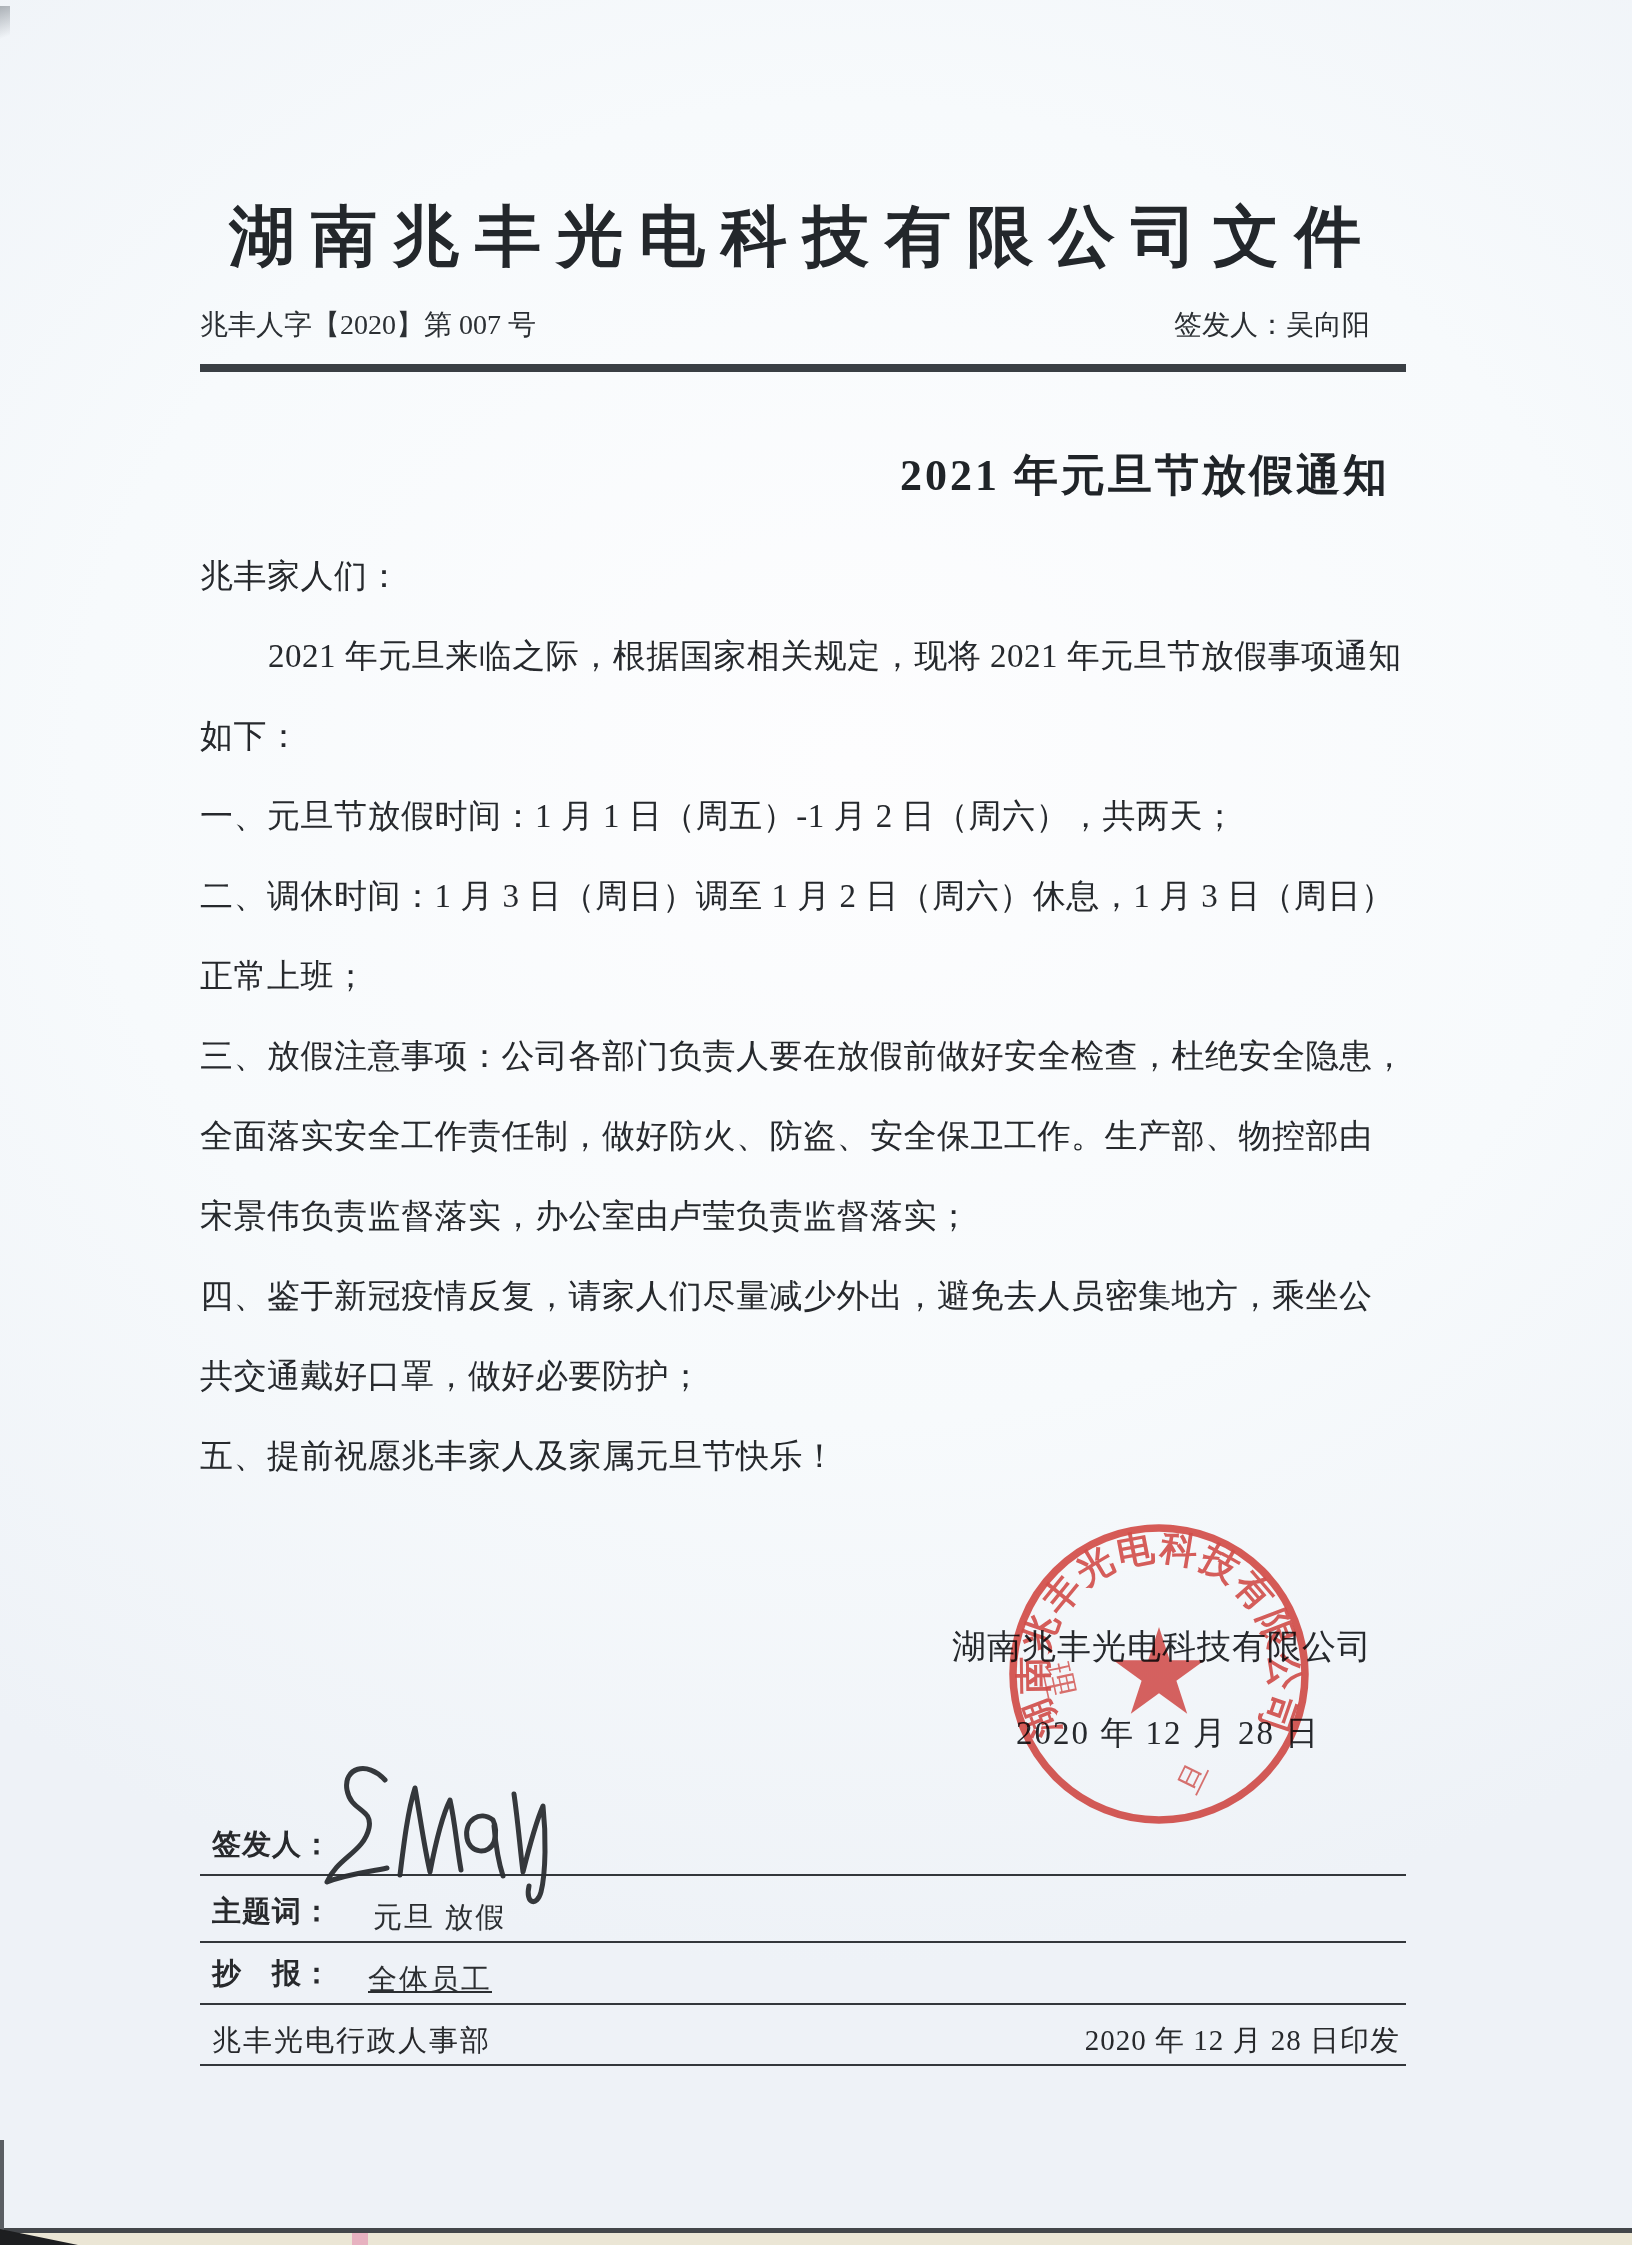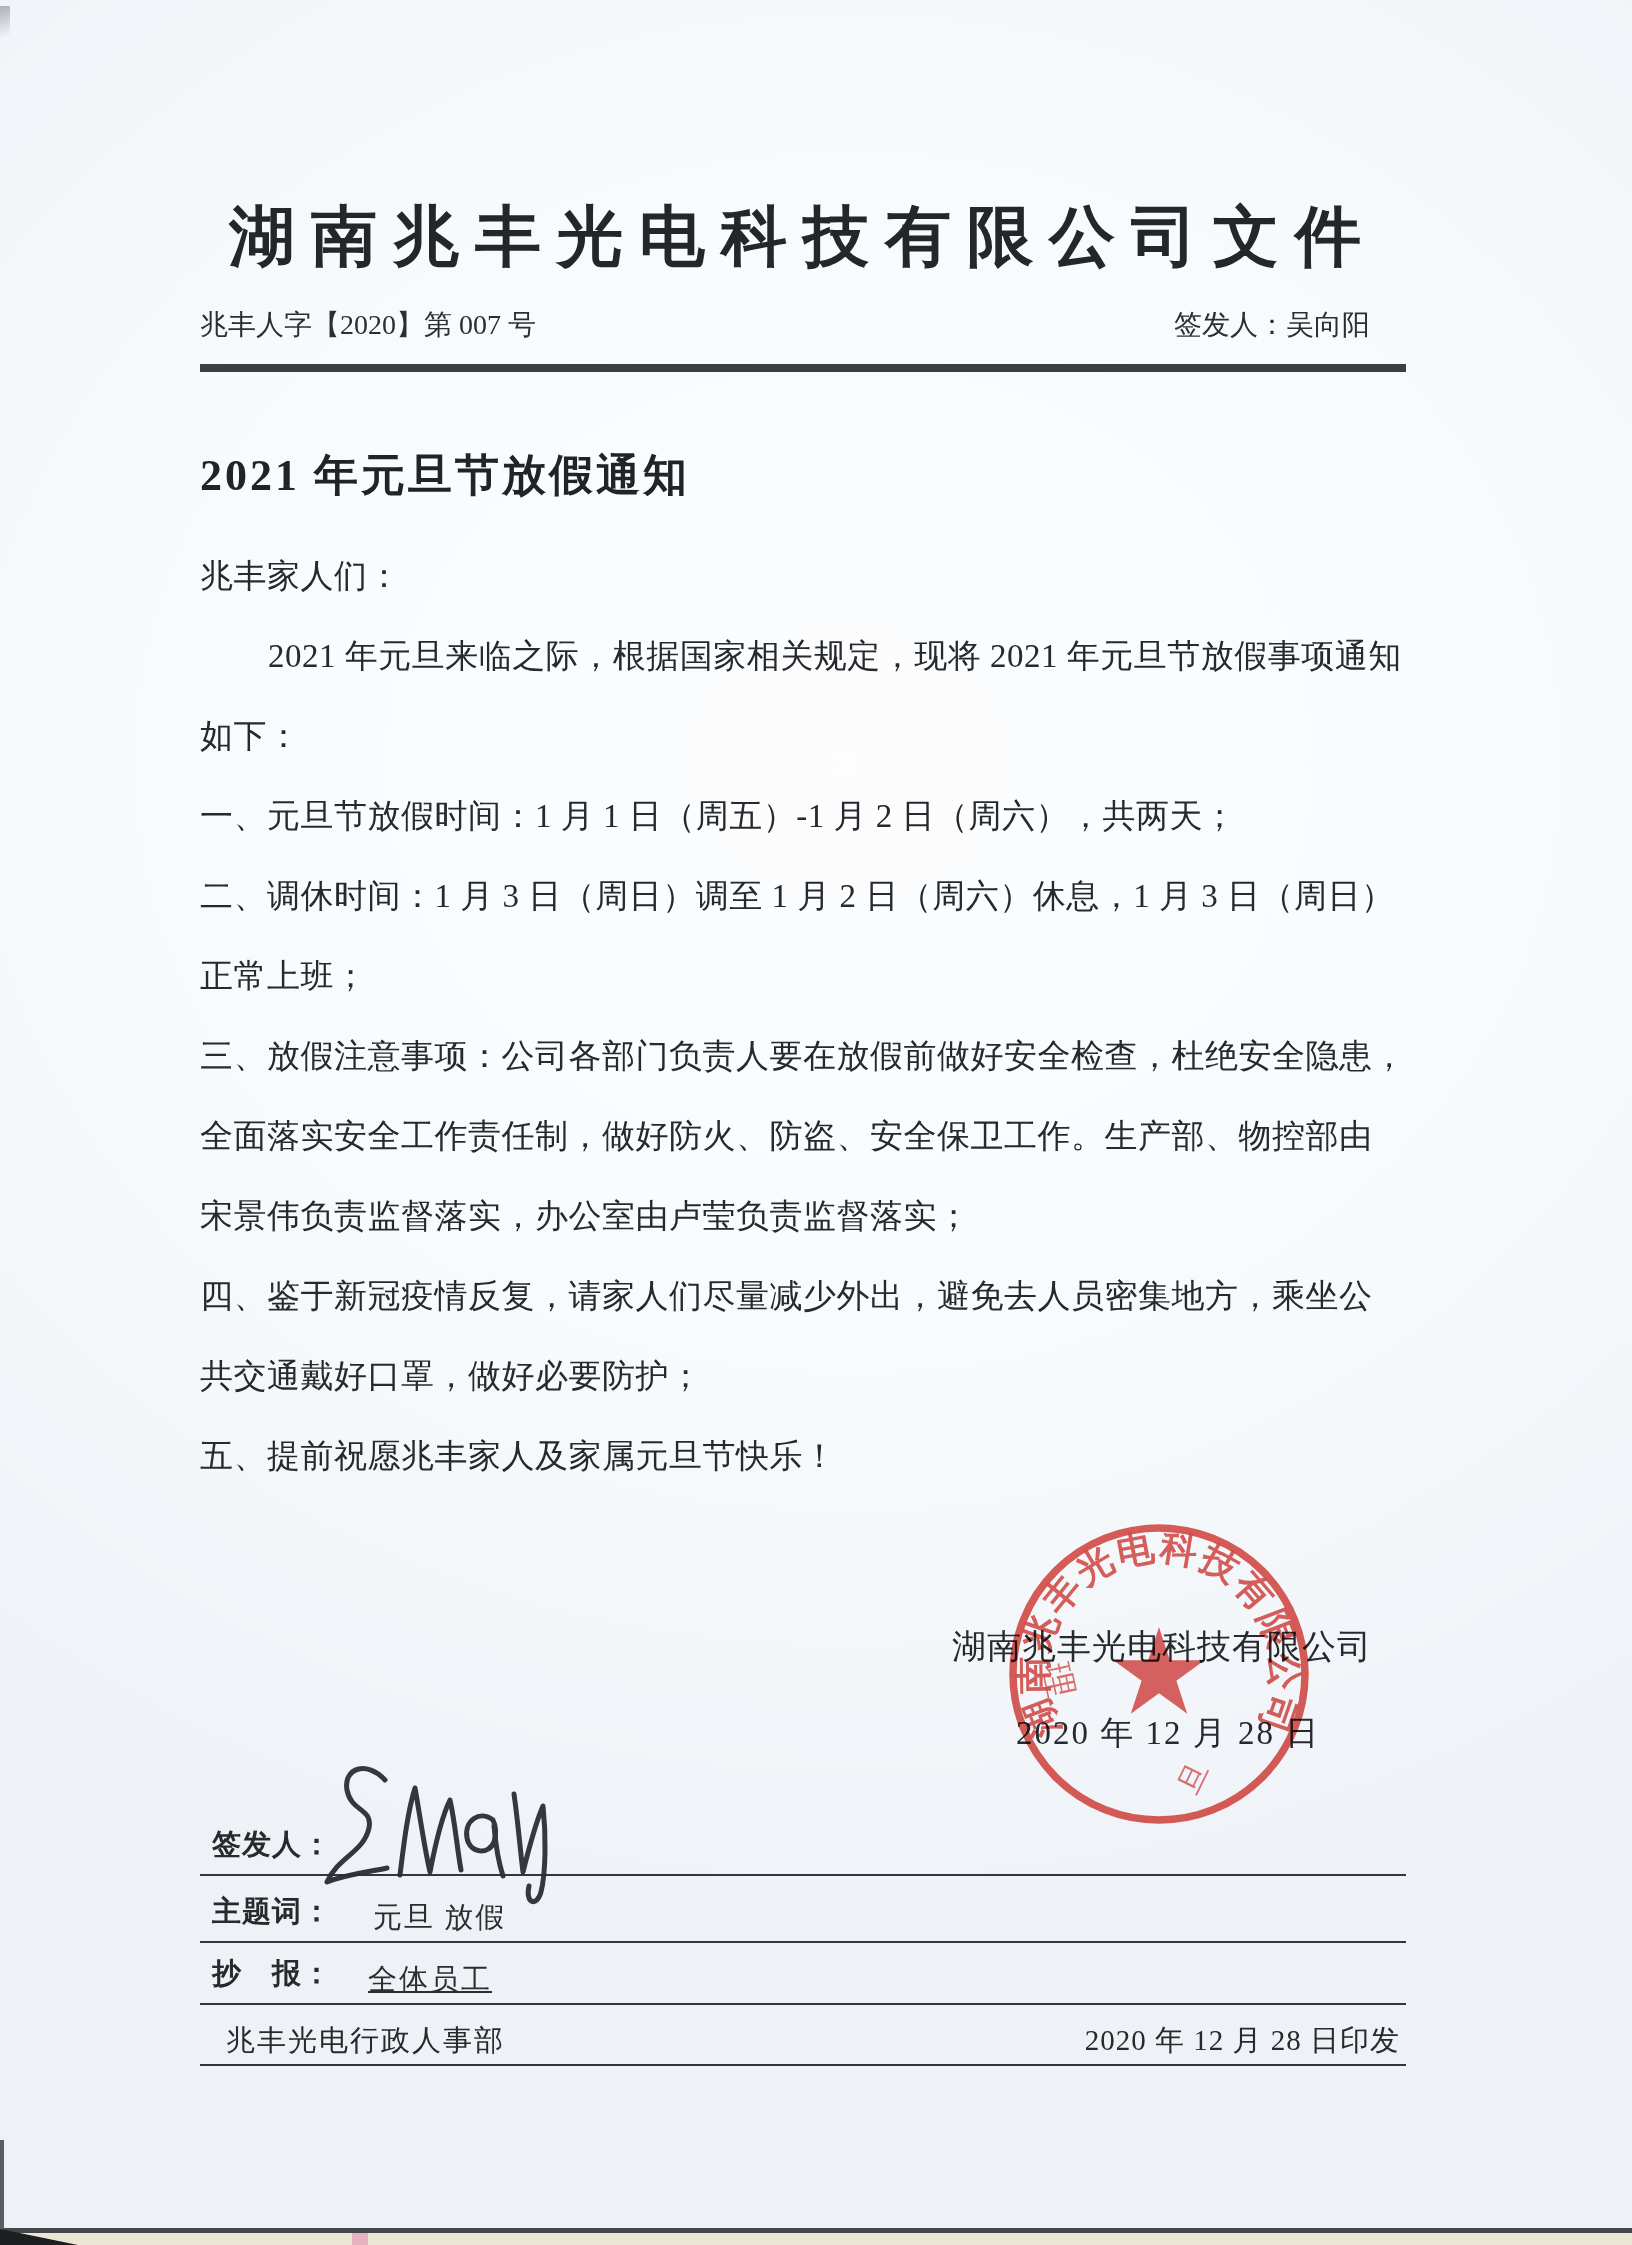--- a/index.html
+++ b/index.html
@@ -18,41 +18,41 @@
     font-size:66px;font-weight:700;letter-spacing:16px;color:#23272b;
   }
   .doc-meta{
     top:306px;left:200px;width:1206px;display:flex;justify-content:space-between;
     font-size:28px;color:#2b2f33;gap:29px;
   }
   .doc-meta .right{padding-right:36px;}
   .red-rule{top:364px;left:200px;width:1206px;height:8px;background:#3a3f44;}
 
   .doc-title{
-    top:446px;left:200px;width:1206px;text-align:left;
+    top:446px;left:184px;width:1206px;text-align:right;
     font-size:44px;font-weight:700;letter-spacing:3px;color:#202428;
   }
 
   .body-block{top:536px;left:200px;width:1225px;font-size:33px;line-height:80px;letter-spacing:.5px;}
   .body-line{white-space:nowrap;font-family:Liberation Serif, serif;}
   .body-line.indent{text-indent:68px;}
 
   .signoff-company{top:1624px;left:952px;font-size:34px;letter-spacing:1px;z-index:3;}
   .signoff-date{top:1711px;left:1016px;font-size:33px;letter-spacing:2px;z-index:3;}
 
   .stamp{top:1514px;left:1000px;width:318px;height:318px;z-index:4;
          mix-blend-mode:multiply;opacity:.93;}
   .signature-svg{top:1758px;left:303px;width:258px;height:152px;z-index:6;}
 
   .f-row{left:200px;width:1206px;height:44px;border-bottom:2px solid #33373b;z-index:2;}
   .f-row .lab{position:absolute;left:12px;bottom:9px;font-size:29px;font-weight:700;letter-spacing:1px;color:#27292c;}
   .f-row .val{position:absolute;bottom:3px;font-size:29px;letter-spacing:2px;color:#2b2e31;}
   .f-row .val.v1{left:158px;margin-left:15px;}
   .f-row .val.v2{left:168px;text-decoration:underline;}
-  .f-row .dept{position:absolute;left:12px;bottom:3px;font-size:29px;letter-spacing:2px;color:#27292c;margin-left:14px;}
+  .f-row .dept{position:absolute;left:12px;bottom:3px;font-size:29px;letter-spacing:2px;color:#27292c;}
   .f-row .print{position:absolute;right:6px;bottom:3px;font-size:29px;letter-spacing:1px;color:#27292c;}
   .row1{top:1830px;}
   .row2{top:1897px;}
   .row3{top:1959px;}
   .row4{top:2020px;}
 
   .scan-edge-line{top:2228px;left:0;width:1632px;height:5px;background:#43464a;}
   .scan-strip{top:2233px;left:0;width:1632px;height:12px;background:#ebe6d5;}
   .corner-wedge{bottom:0;left:0;width:0;height:0;
     border-bottom:16px solid #1d1e20;border-right:78px solid transparent;z-index:7;}

